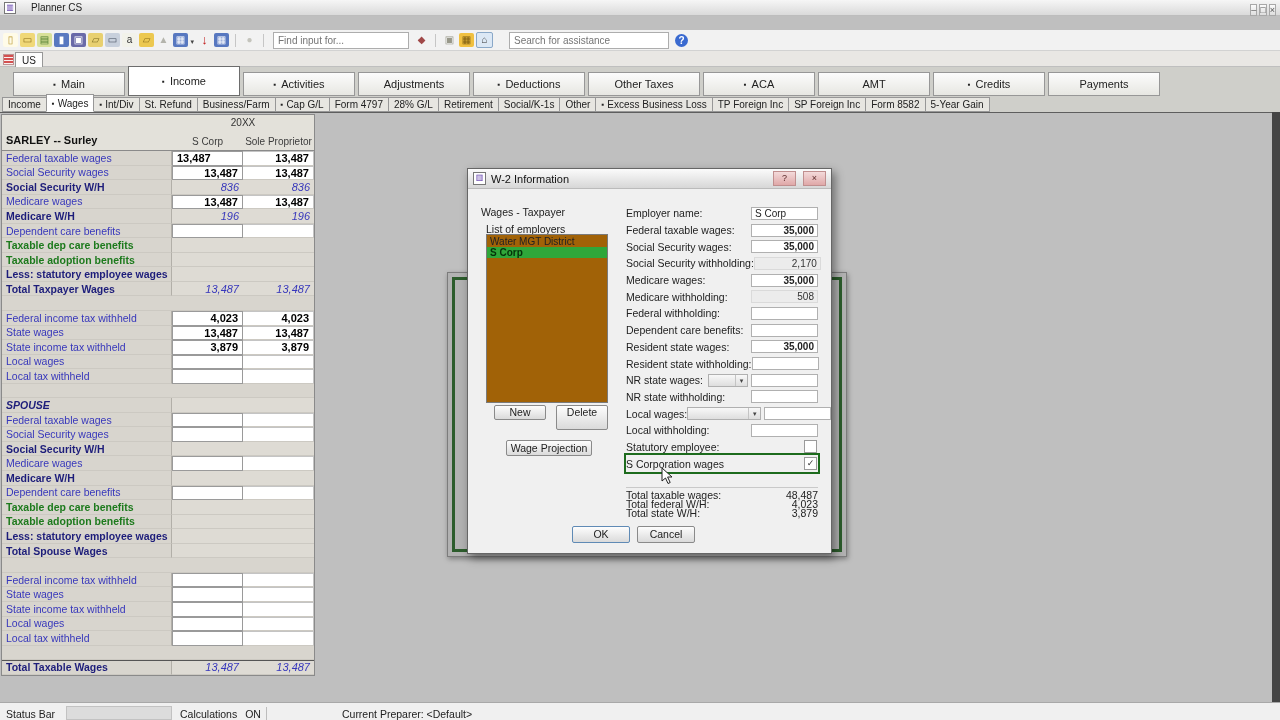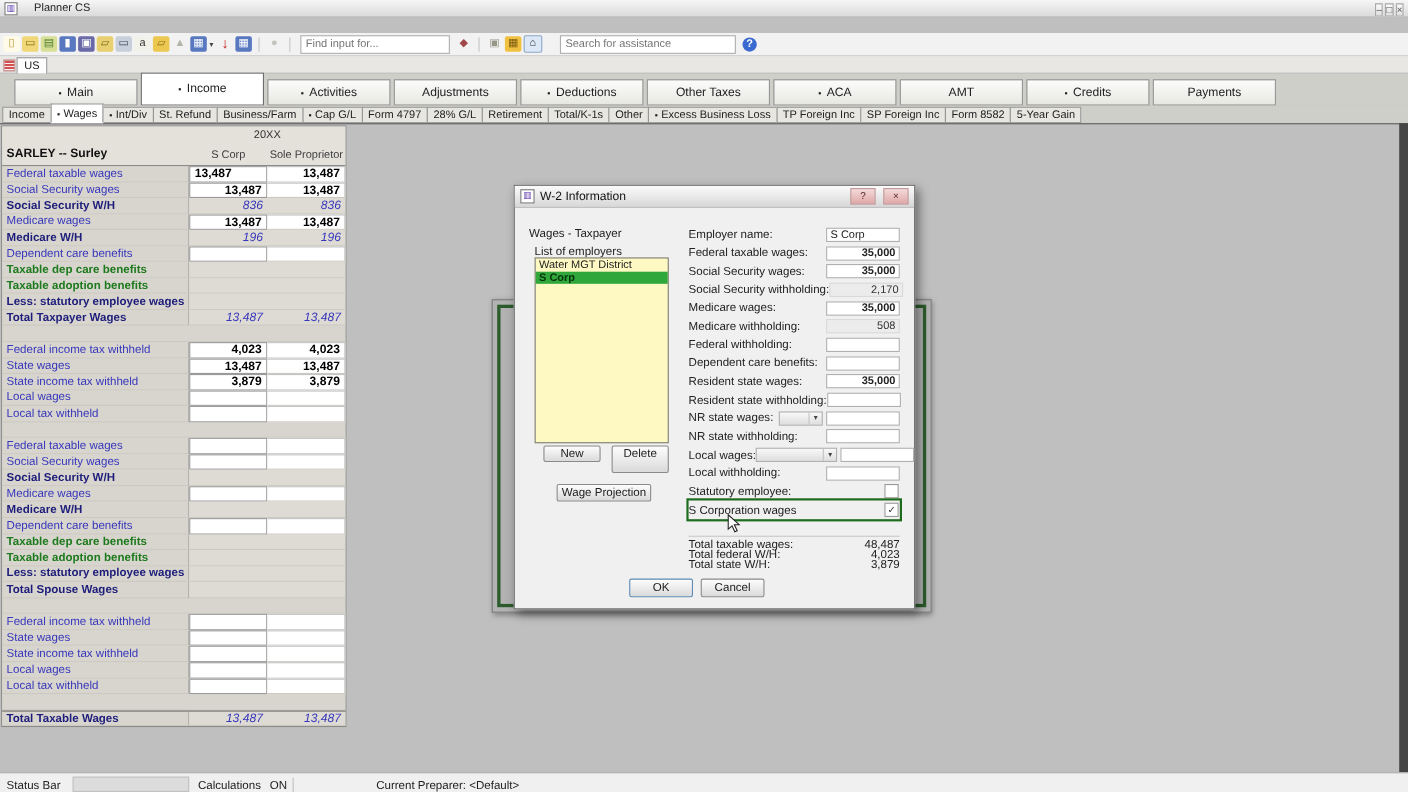--- a/index.html
+++ b/index.html
@@ -89,21 +89,21 @@
     border:1px solid #666;box-shadow:3px 4px 9px rgba(0,0,0,.45);z-index:10;}
   .dlg-title{height:19px;background:linear-gradient(#fbfbfb,#d7d7d7);border-bottom:1px solid #bbb;
     display:flex;align-items:center;padding:0 5px;gap:5px;}
   .dlg-icon{width:11px;height:11px;background:#fff;border:1px solid #777;color:#5a35a8;
     font-size:8px;line-height:10px;text-align:center;}
   .dlg-title-text{font-size:11px;flex:1;color:#111;}
   .dlg-winbtn{width:21px;height:13px;border:1px solid #c08f8f;font-size:9px;line-height:12px;
     text-align:center;margin-left:2px;background:linear-gradient(#f3dada,#e0a8a8);color:#5a2a2a;}
   .dlg-sub{position:absolute;left:13px;top:37px;font-size:10.5px;}
   .dlg-listlabel{position:absolute;left:18px;top:54px;font-size:10.5px;}
-  .listbox{position:absolute;left:18px;top:65px;width:122px;height:169px;background:#fef9c3;
+  .listbox{position:absolute;left:18px;top:65px;width:122px;height:169px;background:#a16207;
     border:1px solid #7a7a7a;padding-top:1px;box-sizing:border-box;}
   .lb-item{height:11px;font-size:10px;line-height:11px;padding-left:3px;white-space:nowrap;overflow:hidden;}
   .lb-item.selected{background:#2fa73a;color:#05320a;font-weight:bold;}
   .btn{border:1px solid #8a8a8a;background:linear-gradient(#fdfdfd,#dadada);font-size:10.5px;
     text-align:center;border-radius:2px;position:absolute;box-sizing:border-box;}
   .btn-new{left:26px;top:236px;width:52px;height:15px;line-height:13px;}
   .btn-delete{left:88px;top:236px;width:52px;height:25px;line-height:13px;}
   .btn-wage{left:38px;top:271px;width:86px;height:16px;line-height:14px;}
   .btn-ok{left:104px;top:357px;width:58px;height:17px;line-height:15px;border-color:#5f8ab5;}
   .btn-cancel{left:169px;top:357px;width:58px;height:17px;line-height:15px;}
@@ -261,21 +261,21 @@
     <div class="stab">
       <span>Form 4797</span>
     </div>
     <div class="stab">
       <span>28% G/L</span>
     </div>
     <div class="stab">
       <span>Retirement</span>
     </div>
     <div class="stab">
-      <span>Total/K-1s</span>
+      <span>Social/K-1s</span>
     </div>
     <div class="stab">
       <span>Other</span>
     </div>
     <div class="stab">
       <span class="bullet">▪</span>
       <span>Excess Business Loss</span>
     </div>
     <div class="stab">
       <span>TP Foreign Inc</span>
@@ -370,20 +370,25 @@
           <div class="lcell blue">Local wages</div>
           <div class="vcell c1 input"></div>
           <div class="vcell c2 input"></div>
         </div>
         <div class="wrow">
           <div class="lcell blue">Local tax withheld</div>
           <div class="vcell c1 input"></div>
           <div class="vcell c2 input"></div>
         </div>
         <div class="wrow spacer"></div>
+        <div class="wrow">
+          <div class="lcell section">SPOUSE</div>
+          <div class="vcell c1 plain"></div>
+          <div class="vcell c2 plain"></div>
+        </div>
         <div class="wrow">
           <div class="lcell blue">Federal taxable wages</div>
           <div class="vcell c1 input"></div>
           <div class="vcell c2 input"></div>
         </div>
         <div class="wrow">
           <div class="lcell blue">Social Security wages</div>
           <div class="vcell c1 input"></div>
           <div class="vcell c2 input"></div>
         </div>

